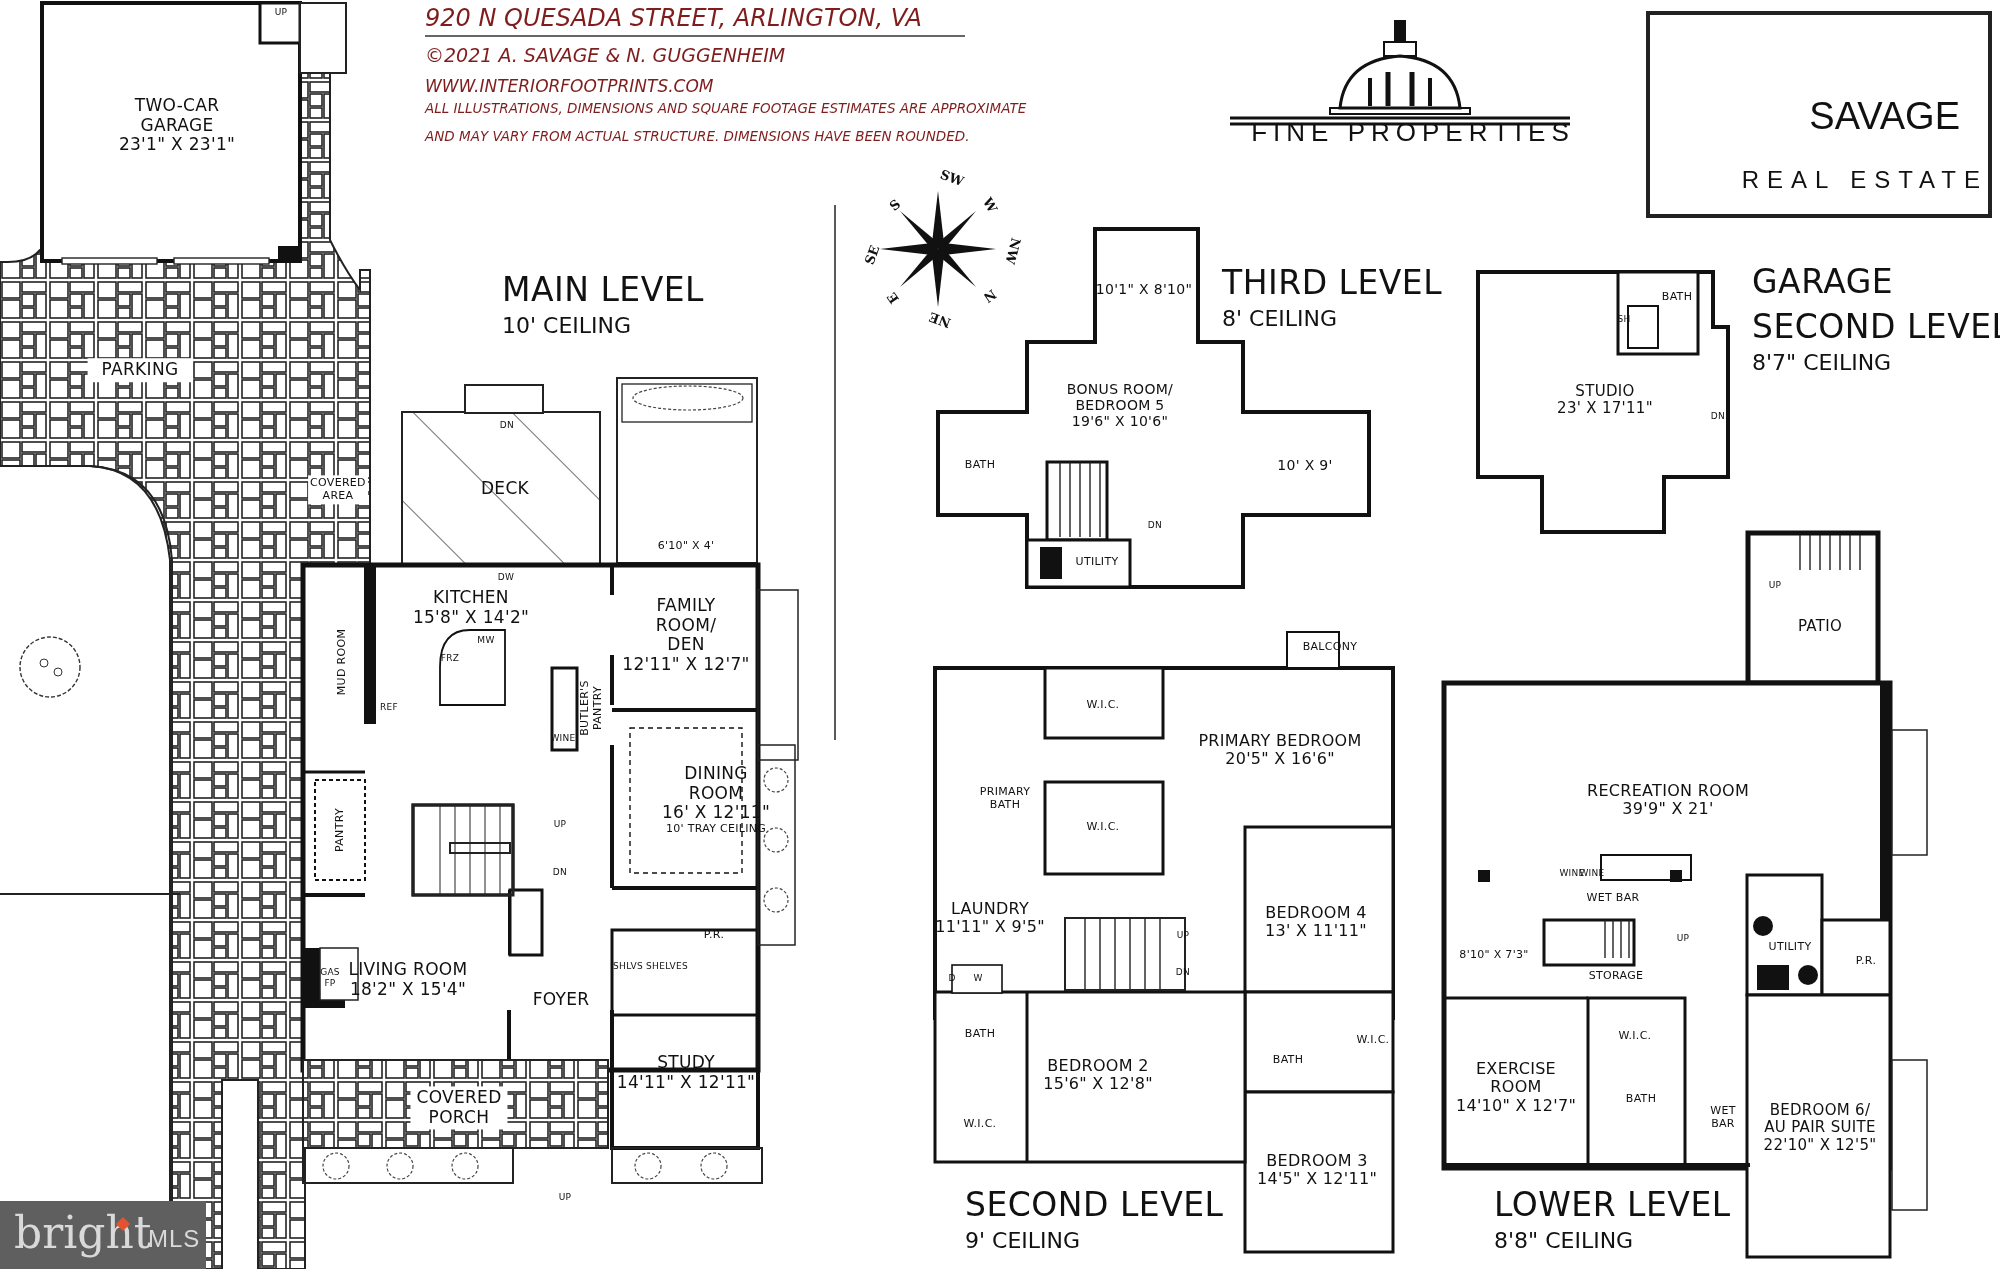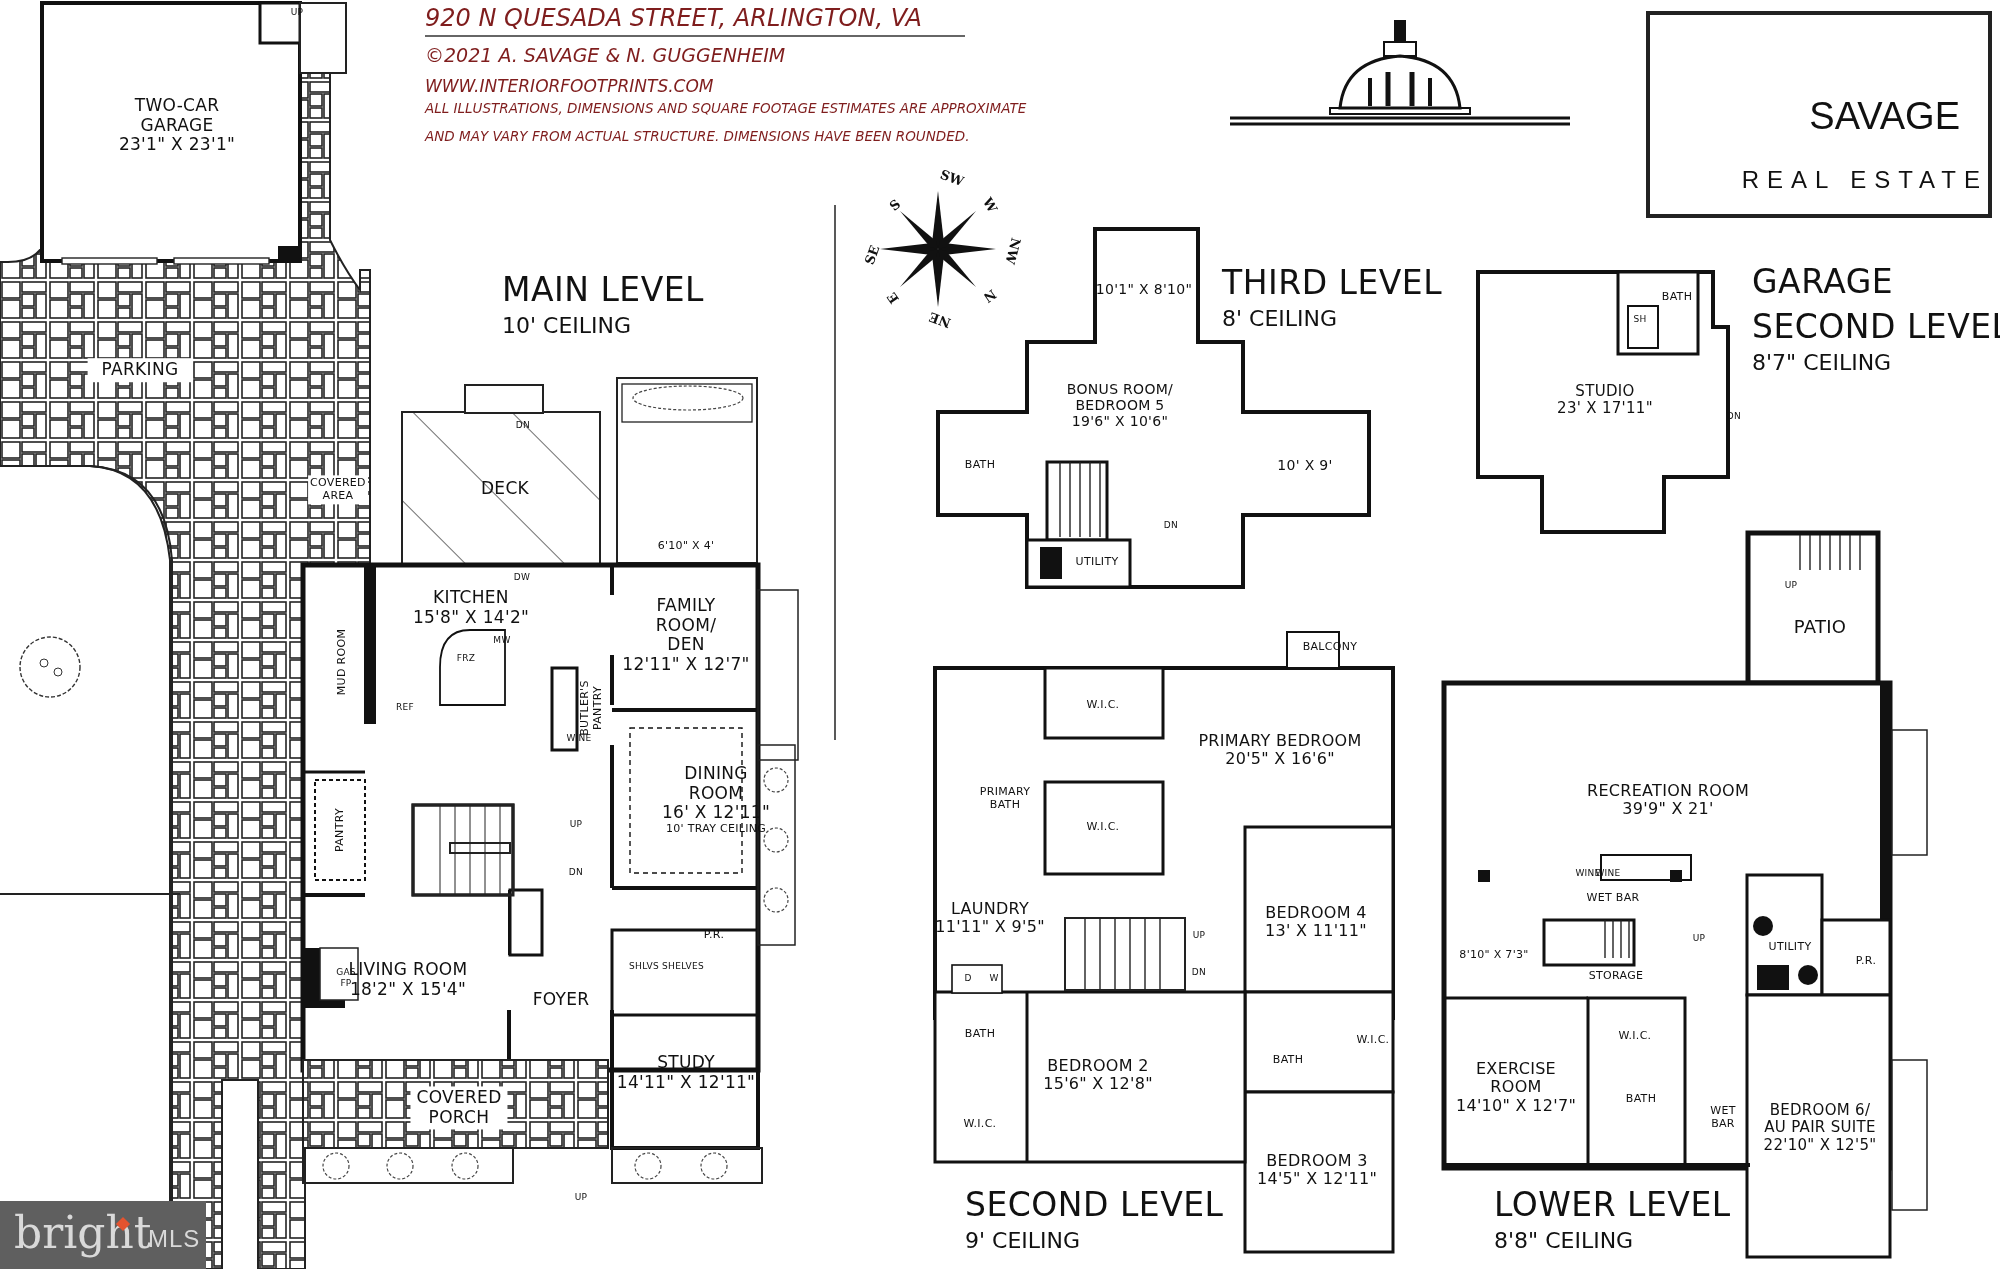--- a/index.html
+++ b/index.html
@@ -1,21 +1,21 @@
 <!DOCTYPE html>
 <html><head>
 <meta charset="utf-8">
 <style>
   html,body{margin:0;padding:0;background:#fff;}
   body{width:2000px;height:1269px;position:relative;overflow:hidden;font-family:"DejaVu Sans",sans-serif;color:#111;}
   #plan{position:absolute;left:0;top:0;width:2000px;height:1269px;}
   .lbl{position:absolute;text-align:center;line-height:1.15;color:#111;white-space:nowrap;transform:translate(-50%,-50%);letter-spacing:0.3px;}
   .room{font-size:17px;}
   .small{font-size:11px;}
-  .tiny{font-size:9px;margin-left:16px;}
+  .tiny{font-size:9px;}
   .lvl{position:absolute;white-space:nowrap;color:#111;}
   .lvl .t{font-size:33px;letter-spacing:0.5px;display:block;}
   .lvl .c{font-size:22px;display:block;margin-top:4px;}
   .hdr{position:absolute;left:425px;white-space:nowrap;color:#7f1d1d;text-align:right;}
   .compass-l{position:absolute;font-family:"DejaVu Serif",serif;font-size:13px;font-weight:bold;transform:translate(-50%,-50%);}
   .wfp{position:absolute;left:1228px;top:113px;width:370px;text-align:center;}
   .wfp .w{font-size:56px;font-weight:bold;letter-spacing:-1px;display:block;line-height:1;font-family:"Liberation Sans",sans-serif;}
   .wfp .f{font-size:26px;letter-spacing:6px;display:block;margin-top:4px;font-family:"Liberation Sans",sans-serif;}
   .gs{position:absolute;left:1646px;top:11px;width:346px;height:207px;border:4px solid #222;box-sizing:border-box;}
   .gs .g1{position:absolute;right:28px;top:28px;font-size:38px;font-family:"Liberation Sans",sans-serif;}
@@ -238,20 +238,21 @@
   </g>
 </svg>
 
 <div class="hdr" style="top:4px;font-size:24px;font-style:italic;">920 N QUESADA STREET, ARLINGTON, VA</div>
 <div class="hdr" style="top:44px;font-size:19px;font-style:italic;">©2021 A. SAVAGE &amp; N. GUGGENHEIM</div>
 <div class="hdr" style="top:76px;font-size:17px;font-style:italic;">WWW.INTERIORFOOTPRINTS.COM</div>
 <div class="hdr" style="top:100px;font-size:13.5px;font-style:italic;">ALL ILLUSTRATIONS, DIMENSIONS AND SQUARE FOOTAGE ESTIMATES ARE APPROXIMATE</div>
 <div class="hdr" style="top:128px;font-size:13.5px;font-style:italic;">AND MAY VARY FROM ACTUAL STRUCTURE. DIMENSIONS HAVE BEEN ROUNDED.</div>
 
 <div class="wfp">
+  <span class="f">FINE PROPERTIES</span>
 </div>
 <div class="gs">
   <span class="g2">SAVAGE</span>
   <span class="g3">REAL ESTATE</span>
 </div>
 <div class="bright">
   <span class="b">bright</span>
   <span class="star"></span>
   <span class="m">MLS</span>
 </div>
@@ -398,21 +399,21 @@
 <div class="lbl small" style="left:1373px;top:1040px;">W.I.C.</div>
 <div class="lbl room" style="left:1317px;top:1170px;font-size:16px;">
   <div>BEDROOM 3</div>
     <div>14'5" X 12'11"</div>
 </div>
 <div class="lbl tiny" style="left:952px;top:978px;">D</div>
 <div class="lbl tiny" style="left:978px;top:978px;">W</div>
 <div class="lbl tiny" style="left:1183px;top:935px;">UP</div>
 <div class="lbl tiny" style="left:1183px;top:972px;">DN</div>
 
-<div class="lbl room" style="left:1820px;top:627px;font-size:18px;">PATIO</div>
+<div class="lbl room" style="left:1820px;top:627px;font-size:15px;">PATIO</div>
 <div class="lbl room" style="left:1668px;top:800px;font-size:16px;">
   <div>RECREATION ROOM</div>
     <div>39'9" X 21'</div>
 </div>
 <div class="lbl small" style="left:1613px;top:898px;">WET BAR</div>
 <div class="lbl small" style="left:1494px;top:955px;">8'10" X 7'3"</div>
 <div class="lbl small" style="left:1616px;top:976px;">STORAGE</div>
 <div class="lbl small" style="left:1790px;top:947px;">UTILITY</div>
 <div class="lbl small" style="left:1866px;top:961px;">P.R.</div>
 <div class="lbl room" style="left:1516px;top:1088px;font-size:16px;">

